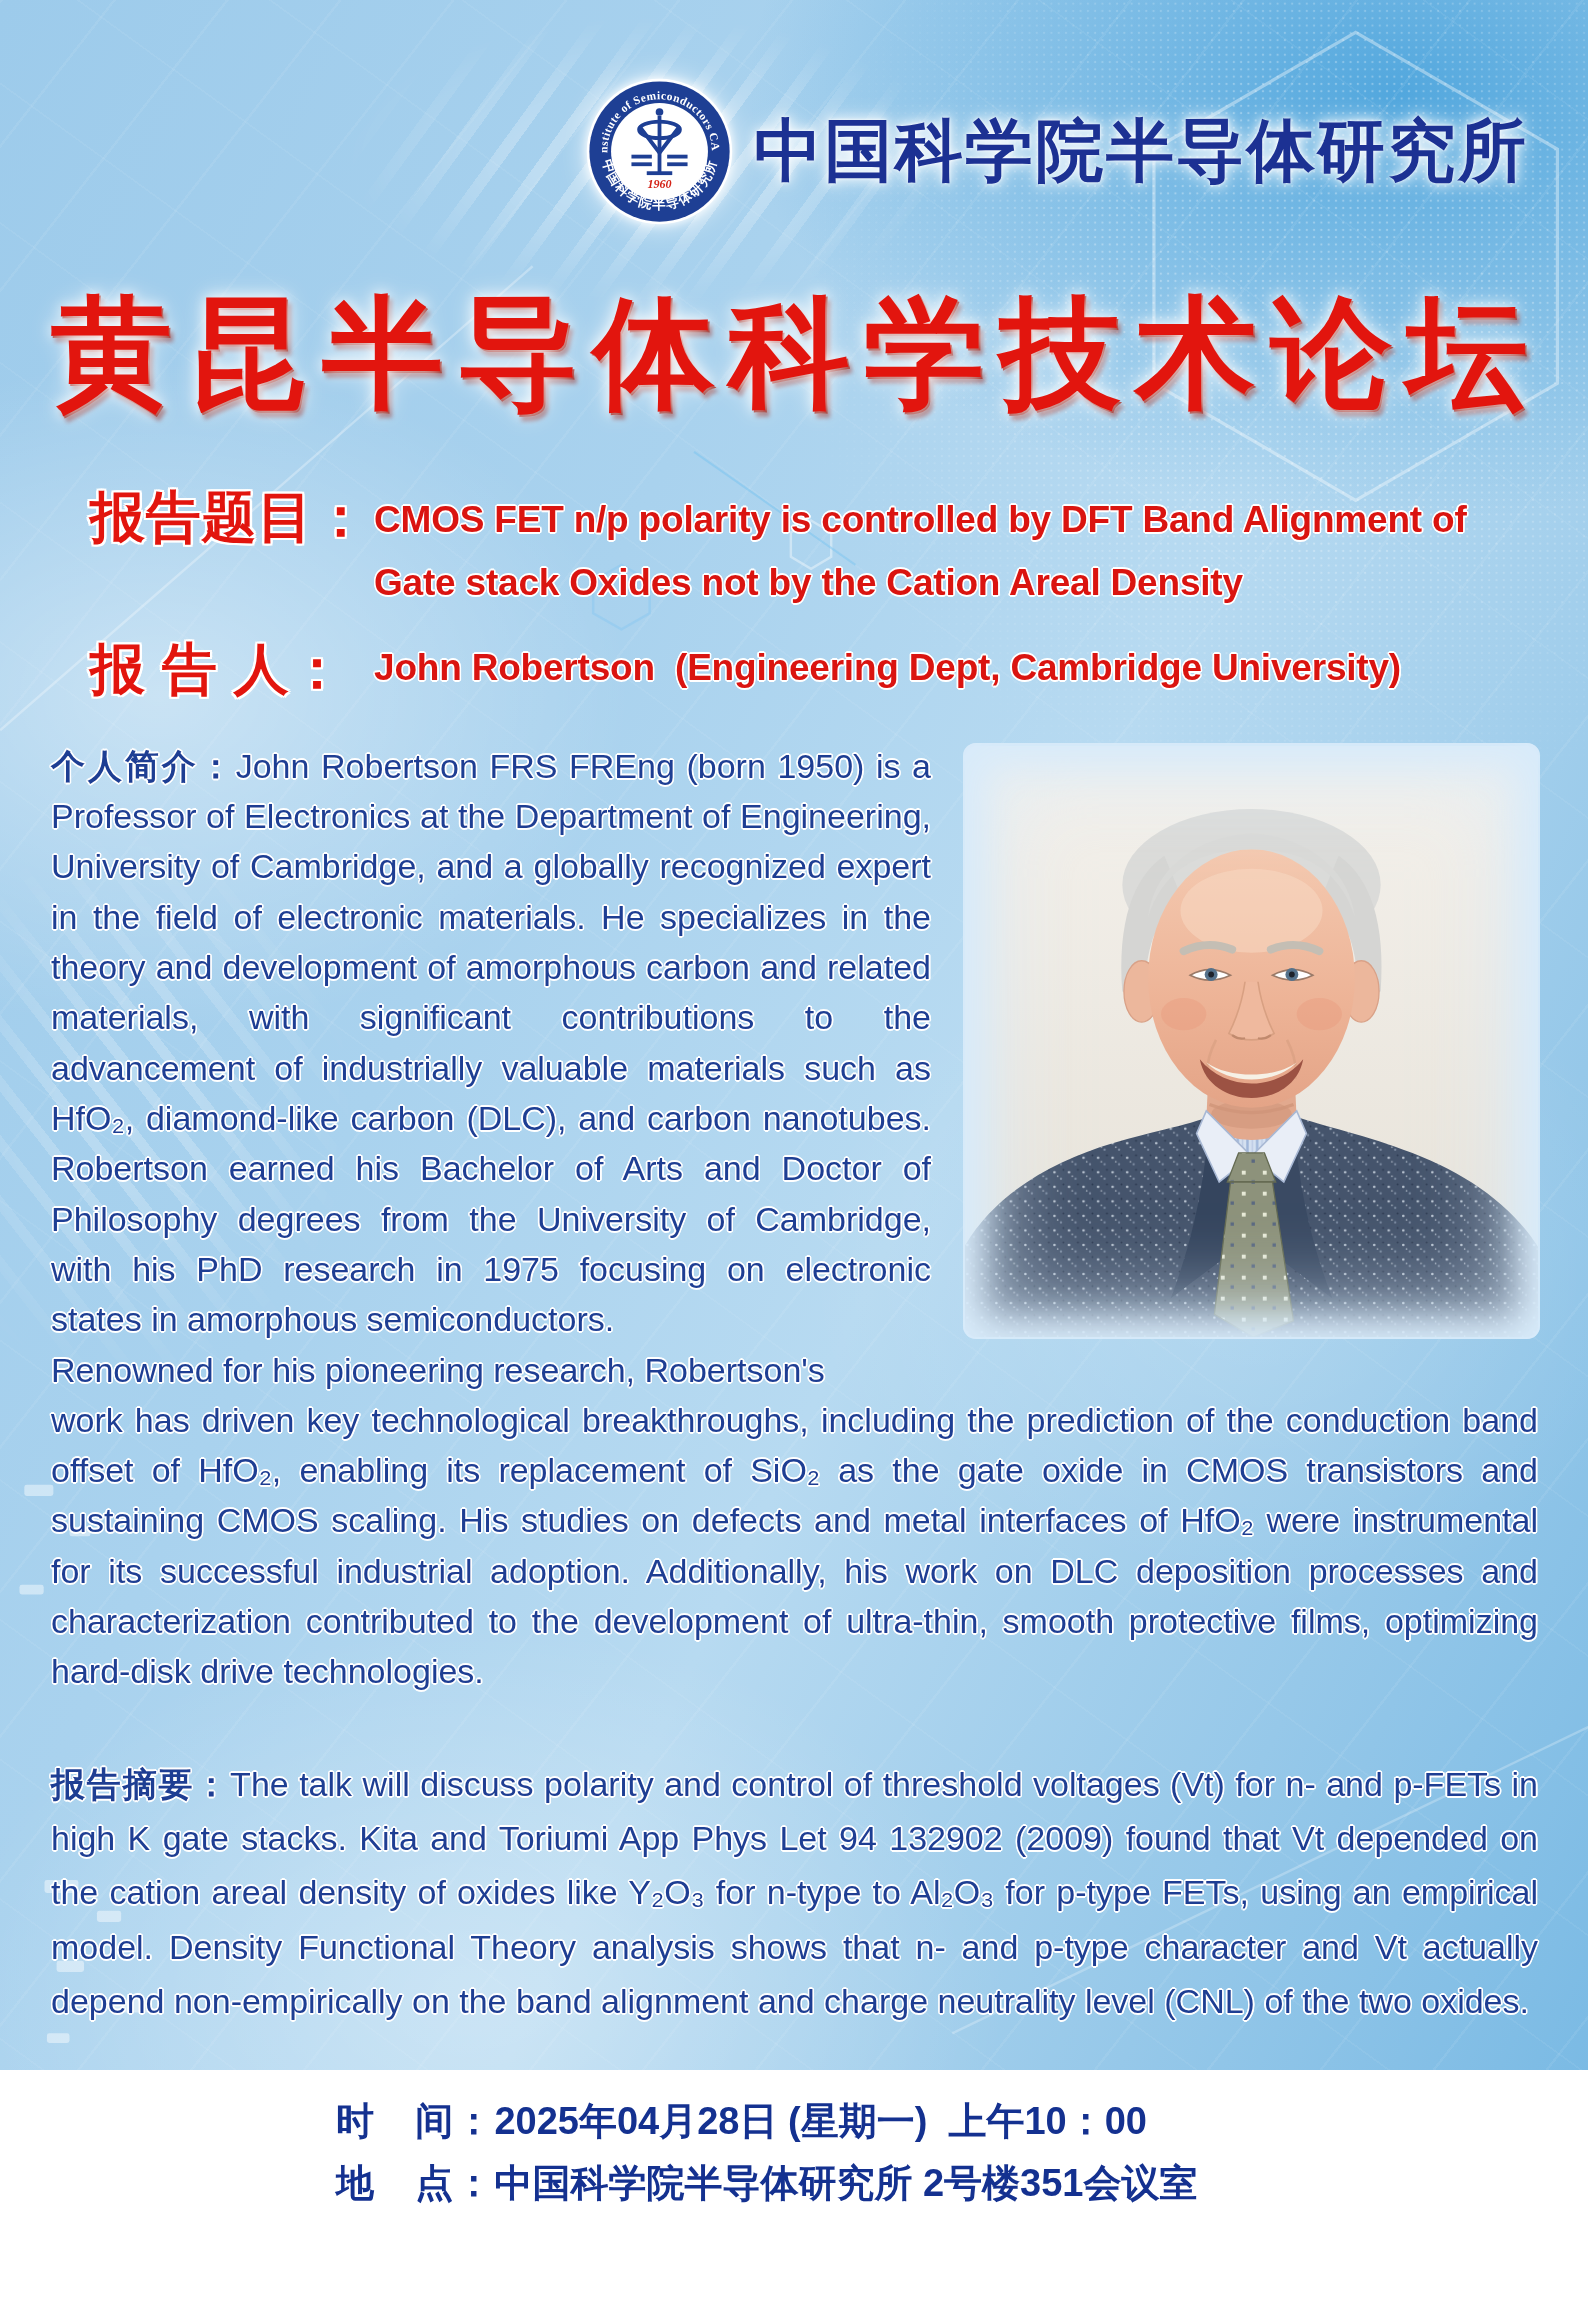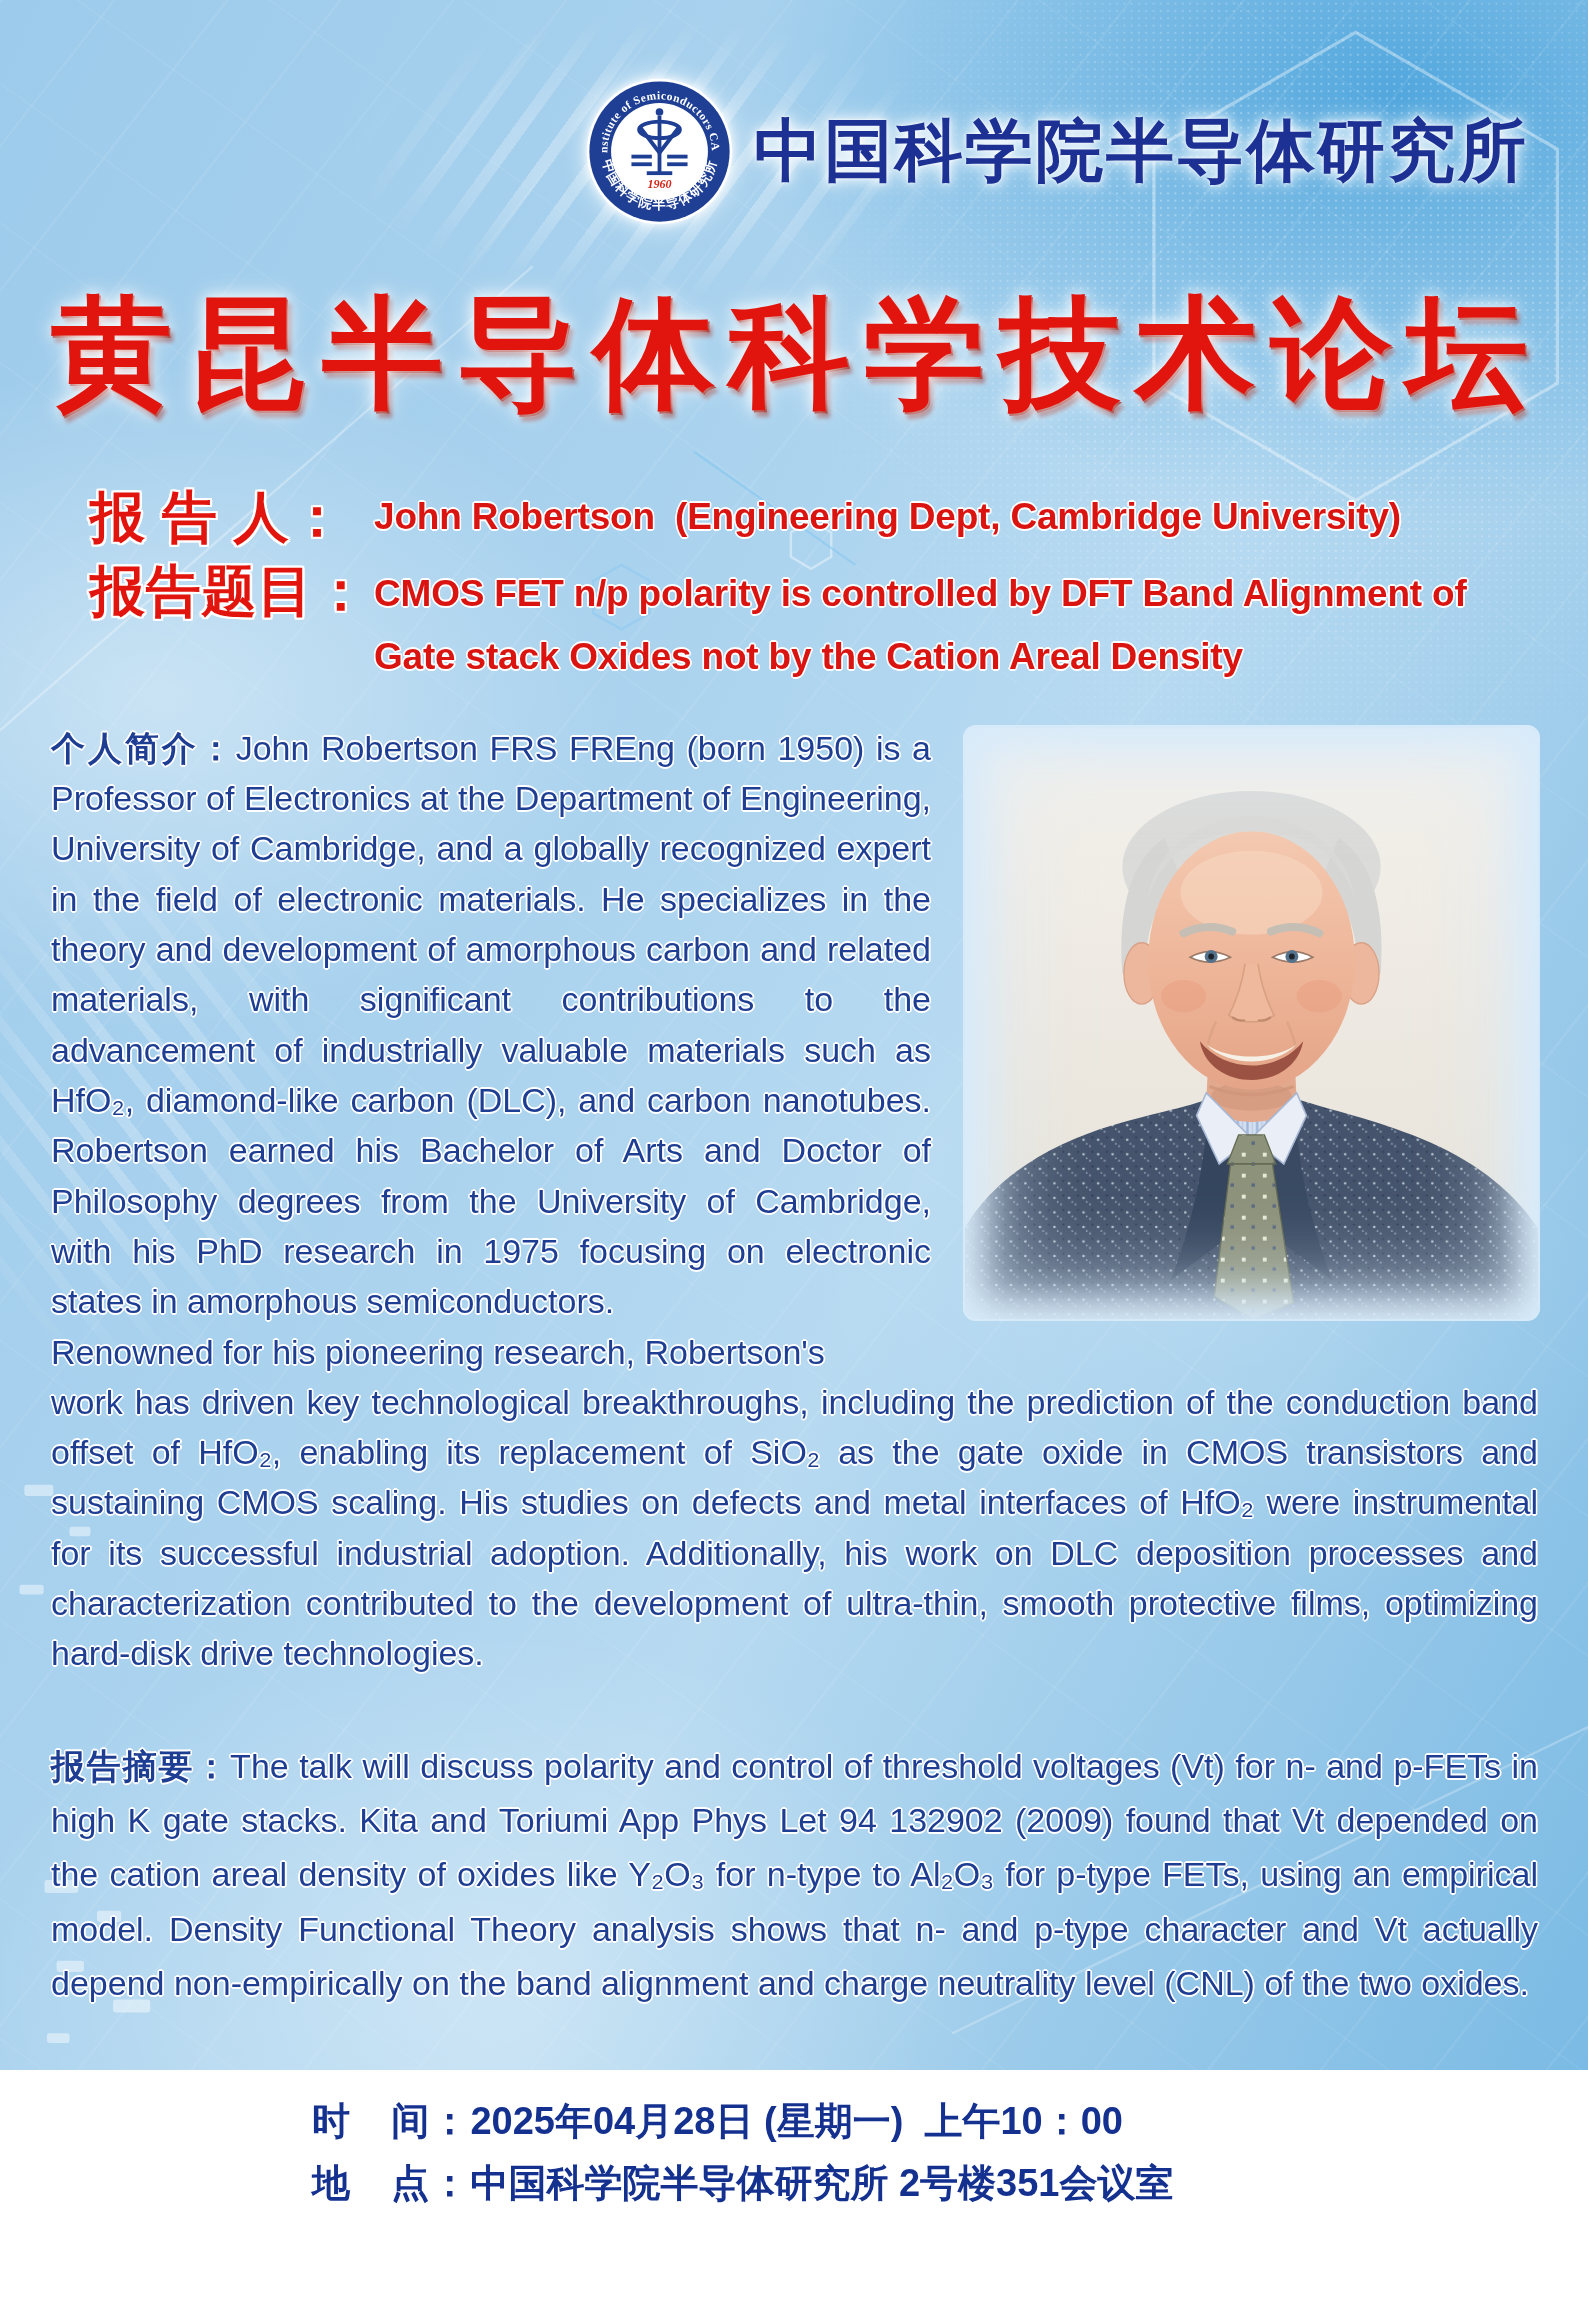--- a/index.html
+++ b/index.html
@@ -125,21 +125,21 @@
   .photo-wrap::after{
     content:"";position:absolute;inset:-2.4px;border-radius:13px;pointer-events:none;
     box-shadow:inset 0 0 35px 21px #d8ebfa, inset 0 0 77px 44px rgba(216,235,250,.55);
   }
   .p2-line{display:block;}
 
   .abstract{clear:both;margin-top:60px;}
   .abstract p{margin:0;font-size:34px;line-height:1.6;text-align:justify;}
 
   .footer-info{
-    position:absolute;left:312px;top:2091px;
+    position:absolute;left:336px;top:2091px;
     color:var(--color-footer_blue,#143190);font-weight:bold;font-size:38px;
   }
   .footer-row{line-height:1.62;white-space:pre;}
   .footer-label{letter-spacing:1.6px;}
 </style>
 </head>
 <body>
 
 <div class="poster">
 
@@ -198,30 +198,30 @@
         </g>
         <text x="60" y="89" text-anchor="middle" font-family="Liberation Serif, serif" font-style="italic" font-weight="bold" font-size="9.5" fill="#d42418">1960</text>
       </svg>
       <div class="org-name">中国科学院半导体研究所</div>
     </div>
 
     <div class="forum-title">黄昆半导体科学技术论坛</div>
 
 
     <div class="report">
-      <div class="report-row speaker-row">
-        <div class="report-label outline-white-3">报 告 人：</div>
-        <div class="speaker-value outline-white-2">John Robertson  (Engineering Dept, Cambridge University)</div>
-      </div>
       <div class="report-row">
         <div class="report-label outline-white-3">报告题目：</div>
         <div class="report-title-lines">
           <div class="report-title-line outline-white-2">CMOS FET n/p polarity is controlled by DFT Band Alignment of</div>
           <div class="report-title-line outline-white-2">Gate stack Oxides not by the Cation Areal Density</div>
         </div>
+      </div>
+      <div class="report-row speaker-row">
+        <div class="report-label outline-white-3">报 告 人：</div>
+        <div class="speaker-value outline-white-2">John Robertson  (Engineering Dept, Cambridge University)</div>
       </div>
     </div>
 
     <div class="bio body-blue">
       <div class="photo-wrap" role="img" aria-label="Portrait photo of John Robertson">
         <svg viewBox="0 0 356 366" preserveAspectRatio="xMidYMid slice">
           <defs>
             <linearGradient id="pbg" x1="0" y1="0" x2="0" y2="1">
               <stop offset="0" stop-color="#f4f1ec"></stop>
                 <stop offset="1" stop-color="#e6e1d7"></stop>

